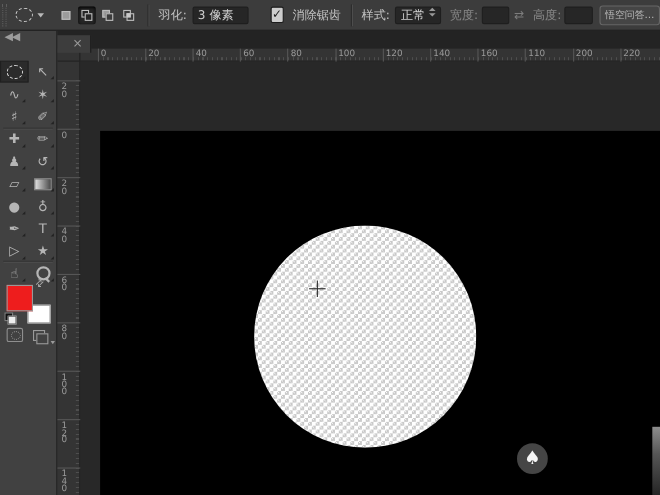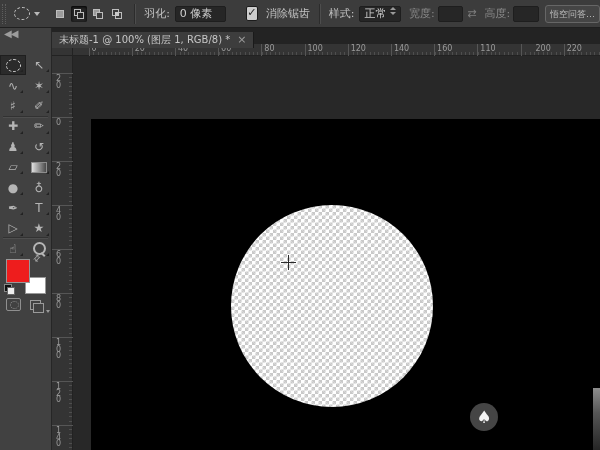--- a/index.html
+++ b/index.html
@@ -128,21 +128,21 @@
         <span class="sqB"></span>
       </div>
     <div class="mbtn" data-name="mode-intersect-with-selection">
         <span class="sqA"></span>
         <span class="sqB"></span>
         <span class="sqC"></span>
       </div>
   </div>
   <div class="sep" data-name="divider"></div>
   <span class="lbl" data-name="feather-label">羽化:</span>
-  <div class="field" id="feather-field" data-name="feather-input">0 像素</div>
+  <div class="field" id="feather-field" data-name="feather-input">3 像素</div>
   <div class="checkbox" data-name="antialias-checkbox">✓</div>
   <span class="lbl" data-name="antialias-label">消除锯齿</span>
   <div class="sep" data-name="divider"></div>
   <span class="lbl" data-name="style-label">样式:</span>
   <div class="field" id="style-select" data-name="style-dropdown">
     <span data-name="style-value">正常</span>
     <span class="updn" data-name="dropdown-arrows-icon">
         <i class="u"></i>
         <i class="d"></i>
       </span>
@@ -233,21 +233,20 @@
     </div>
   <div id="screenmode-btn" data-name="screen-mode-button">
       <span class="r1"></span>
       <span class="r2"></span>
       <span class="c"></span>
     </div>
 </div>
 
 <div id="tabbar" data-name="document-tab-bar">
   <div id="doc-tab" data-name="document-tab">
-    <span data-name="document-tab-title">未标题-1 @ 100% (图层 1, RGB/8) *</span>
     <span class="close" data-name="close-tab-icon">×</span>
   </div>
 </div>
 
 <div id="corner" data-name="ruler-corner"></div>
 <div id="hruler" data-name="horizontal-ruler">
     <span class="htick" data-name="ruler-tick" style="left: 15.5px;"></span>
     <span class="hlab" data-name="ruler-label" style="left: 18.5px;">0</span>
     <span class="htick" data-name="ruler-tick" style="left: 58.7px;"></span>
     <span class="hlab" data-name="ruler-label" style="left: 61.7px;">20</span>
@@ -261,21 +260,21 @@
     <span class="hlab" data-name="ruler-label" style="left: 234.5px;">100</span>
     <span class="htick" data-name="ruler-tick" style="left: 274.7px;"></span>
     <span class="hlab" data-name="ruler-label" style="left: 277.7px;">120</span>
     <span class="htick" data-name="ruler-tick" style="left: 317.9px;"></span>
     <span class="hlab" data-name="ruler-label" style="left: 320.9px;">140</span>
     <span class="htick" data-name="ruler-tick" style="left: 361.1px;"></span>
     <span class="hlab" data-name="ruler-label" style="left: 364.1px;">160</span>
     <span class="htick" data-name="ruler-tick" style="left: 404.3px;"></span>
     <span class="hlab" data-name="ruler-label" style="left: 407.3px;">110</span>
     <span class="htick" data-name="ruler-tick" style="left: 447.5px;"></span>
-    <span class="hlab" data-name="ruler-label" style="left: 450.5px; margin-left: 12px;">200</span>
+    <span class="hlab" data-name="ruler-label" style="left: 450.5px;">200</span>
     <span class="htick" data-name="ruler-tick" style="left: 490.7px;"></span>
     <span class="hlab" data-name="ruler-label" style="left: 493.7px;">220</span>
   </div>
 <div id="vruler" data-name="vertical-ruler">
     <span class="vtick" data-name="ruler-tick" style="top: 17px;"></span>
     <span class="vlab" data-name="ruler-label" style="top: 20px;">20</span>
     <span class="vtick" data-name="ruler-tick" style="top: 61px;"></span>
     <span class="vlab" data-name="ruler-label" style="top: 64px;">0</span>
     <span class="vtick" data-name="ruler-tick" style="top: 105px;"></span>
     <span class="vlab" data-name="ruler-label" style="top: 108px;">20</span>

